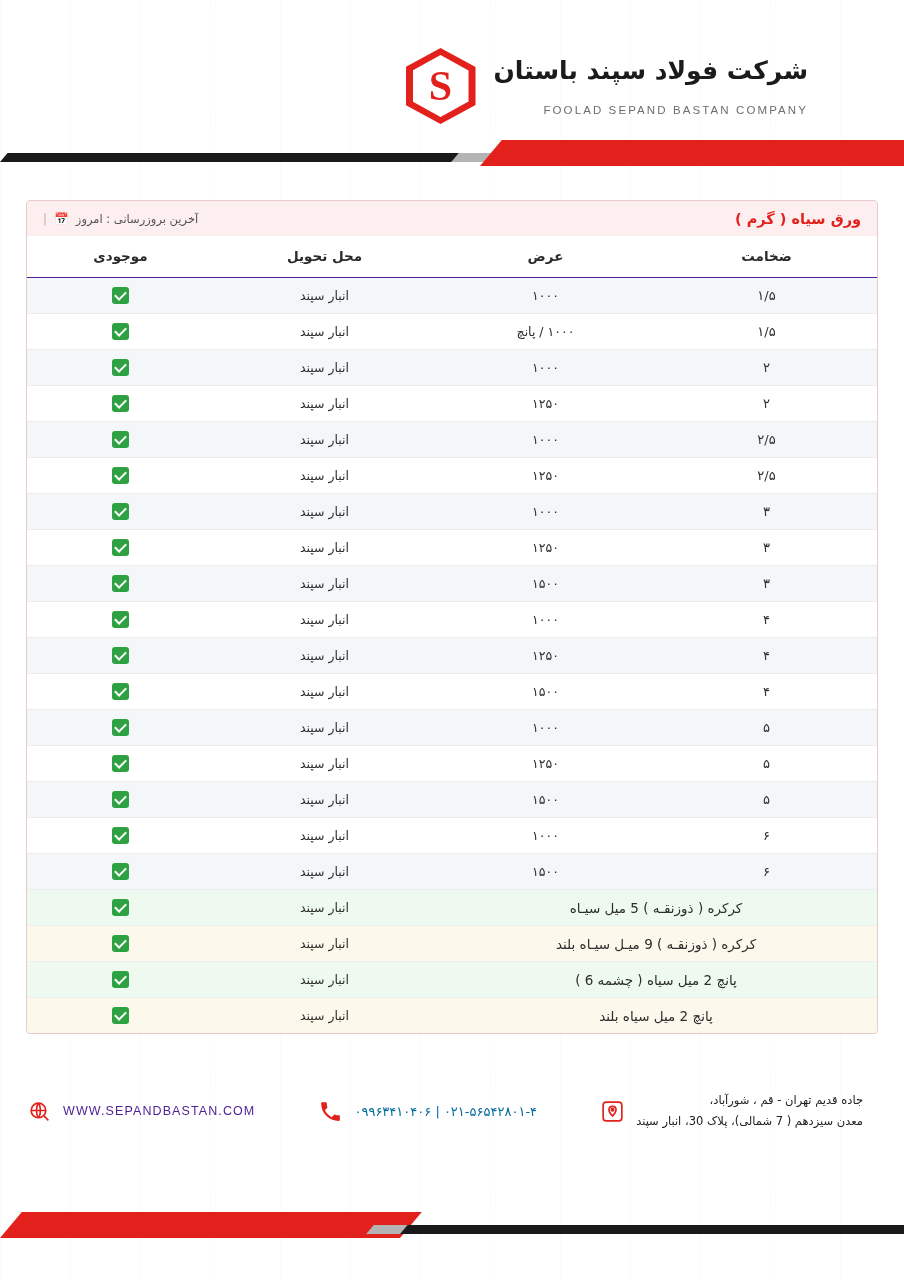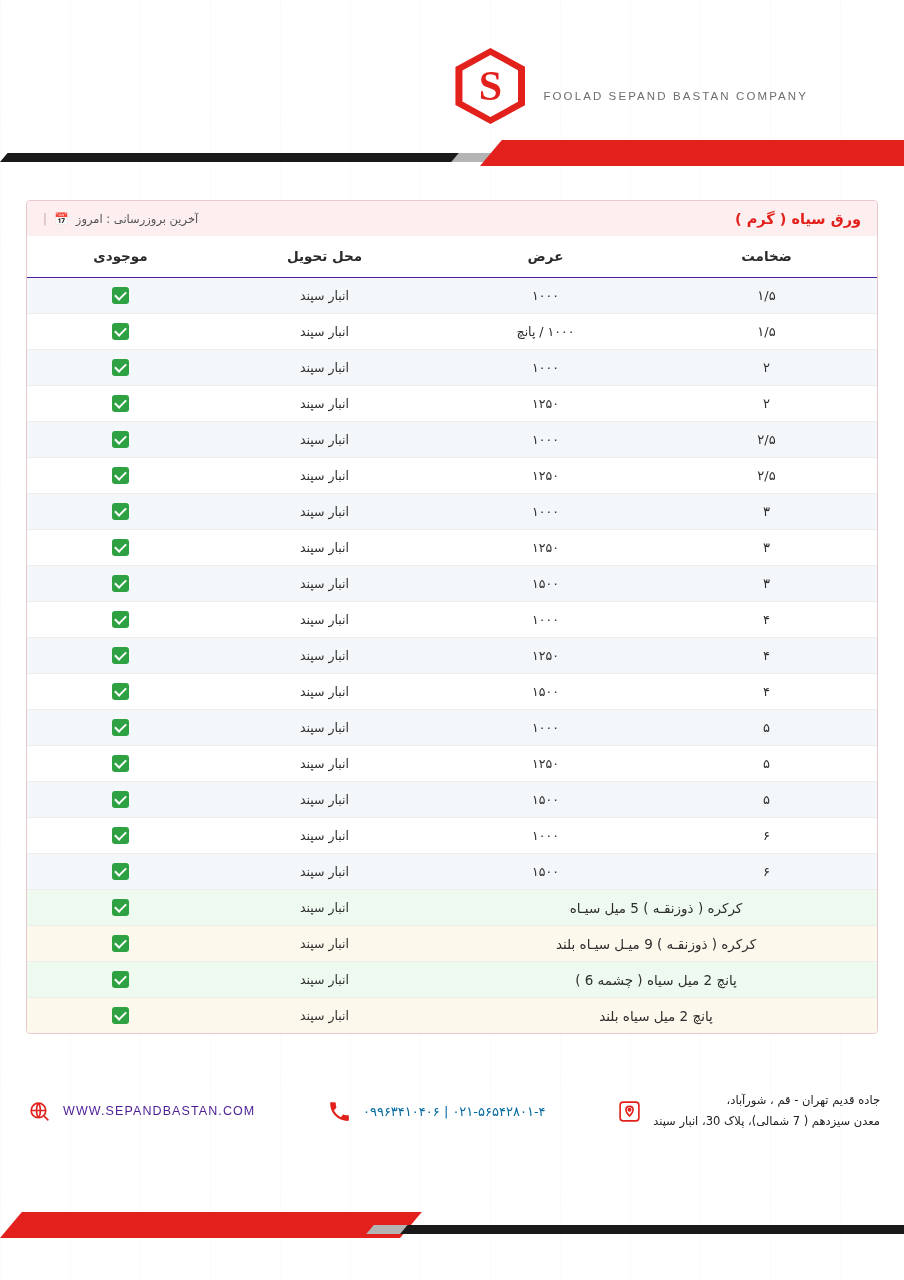--- a/index.html
+++ b/index.html
@@ -153,21 +153,21 @@
     width: 5px; height: 9px;
     border: solid #fff; border-width: 0 2.2px 2.2px 0;
     transform: rotate(45deg);
   }
 
   
   .footer {
     position: absolute; left: 0; right: 0; bottom: 0; height: 200px;
   }
   .footer-info {
-    position: absolute; top: 10px; left: 26px; right: 24px;
+    position: absolute; top: 10px; left: 26px; right: 41px;
     display: flex; align-items: center; justify-content: space-between;
     direction: rtl;
   }
   .fi-block { display: flex; align-items: center; gap: 10px; }
   .fi-text { text-align: right; font-size: 11.5px; color: #222; line-height: 1.85; }
   .fi-icon {
     width: 27px; height: 27px; flex: 0 0 27px;
     color: #e2211c;
     display: flex; align-items: center; justify-content: center;
   }
@@ -200,20 +200,21 @@
 </style>
 </head>
 <body>
 
 <div class="page">
   <div class="bg-pattern"></div>
 
   <div class="header">
     <div class="logo-wrap">
       <div class="logo-text">
+        <div class="logo-fa">شرکت فولاد سپند باستان</div>
         <div class="logo-en">FOOLAD SEPAND BASTAN COMPANY</div>
       </div>
       <div class="logo-mark">
         <div class="hexagon"></div>
         <div class="hexagon inner"></div>
         <div class="s-letter">S</div>
       </div>
     </div>
     <div class="header-bars">
       <div class="bar-dark"></div>

